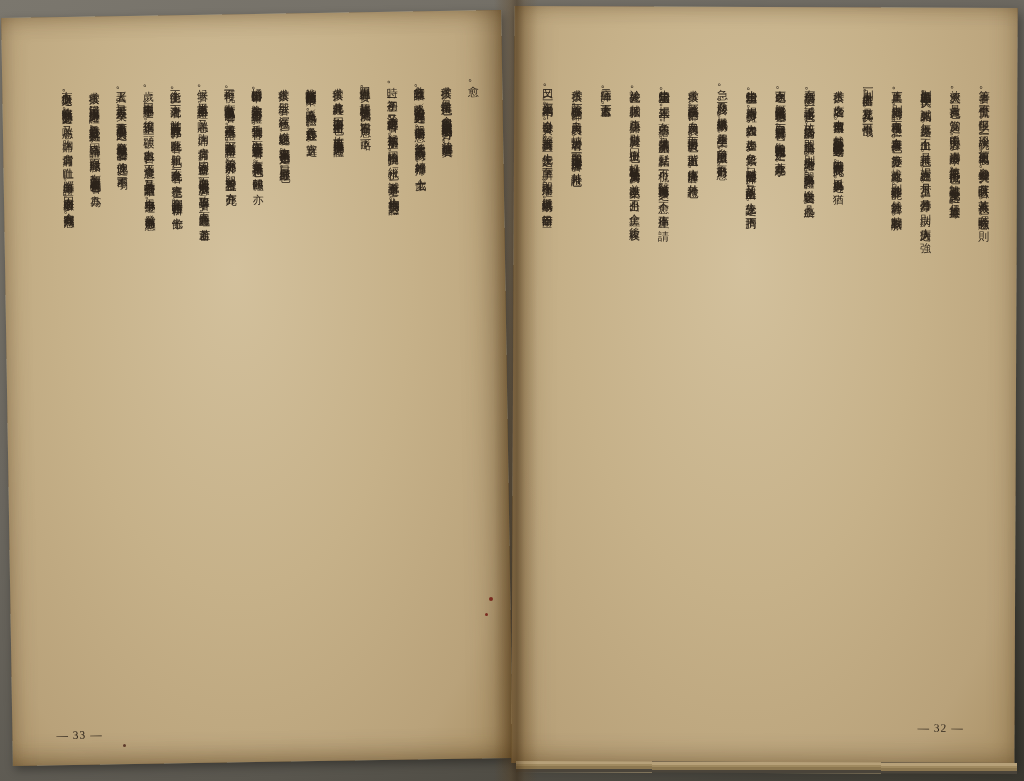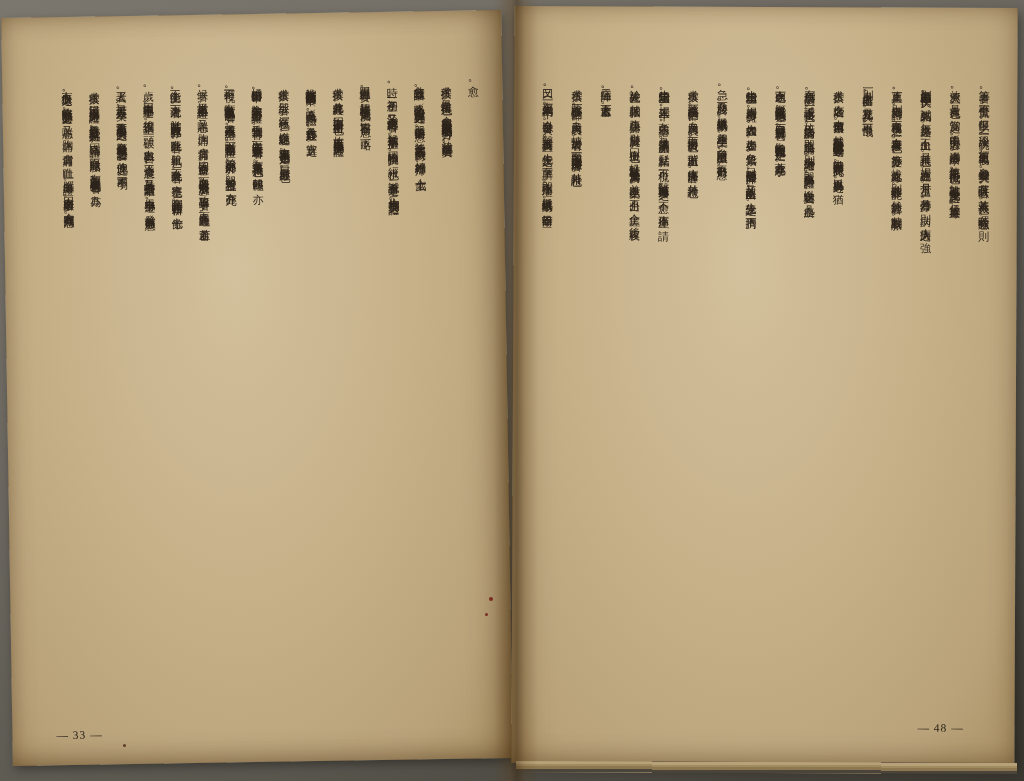--- a/index.html
+++ b/index.html
@@ -108,21 +108,21 @@
       <div class="col">家之面色。概暗紫黑色或暗赤色。而就中於口唇爲甚。中神氏先觀血色而定之。蓋亦此意乎。</div>
       <div class="col">生生堂治驗曰。一婦人周身發斑。大者如錢。小者如豆。色紫黑。日晡所必發痛痒。又牙齦常出血。先生診之。臍下拘</div>
       <div class="col">急。而及於腰。與桃核承氣湯。兼用坐藥。自前陰出膿血。不數日乃愈。</div>
       <div class="col">求眞按　此證爲瘀血之一部。自內及裏。而轉出於表也。紫斑出血。疼痛瘙痒者。其外證也。</div>
       <div class="col">生生堂治驗曰。一婦人年三十。久患頭瘡。臭膿滴滴流不止。髮粘結。不可梳。醫以爲梅毒而攻之。不愈。痛痒不止。請</div>
       <div class="col">診於先生。其脈弦細。小腹急痛。引於腰腿。曰瘀血也。投以桂枝茯苓丸加大黃湯。兼以坐藥。不出月。全瘥。後一夜腹</div>
       <div class="col">痛二三陣。大下蓄血云。</div>
       <div class="col">求眞按　此證亦瘀血之一部。自內及裏。轉出於表者。而頭部之濕疹疼痛瘙痒者。其外證也。</div>
       <div class="col">又曰。有一婦人年約四十。以全身發黃。醫者誤爲黃疸。先生按之。至臍下。即疼痛不堪。與桃核承氣湯。十餘日而全</div>
     </div>
-    <div class="pagenum pagenum-right">— 48 —</div>
+    <div class="pagenum pagenum-right">— 32 —</div>
   </div>
 
   <div class="page-stack"></div>
   <div class="gutter"></div>
   <div class="speck speck-a"></div>
   <div class="speck speck-b"></div>
   <div class="speck speck-c"></div>
 
 </div>
 

